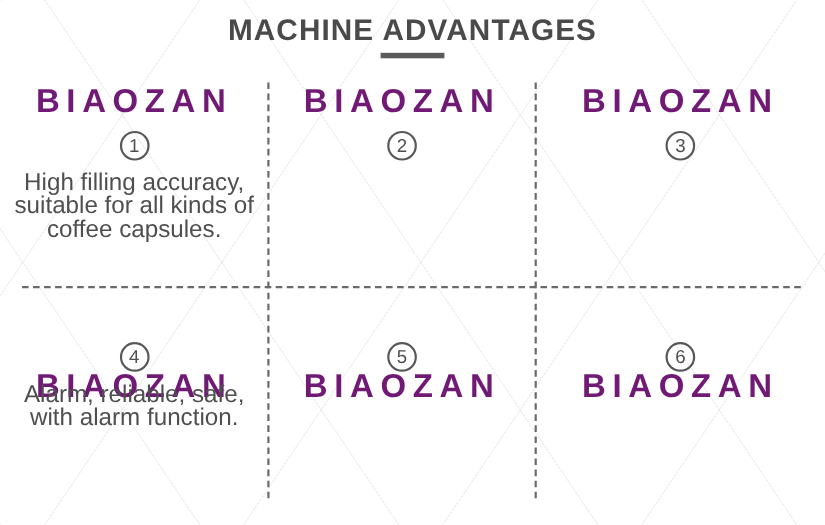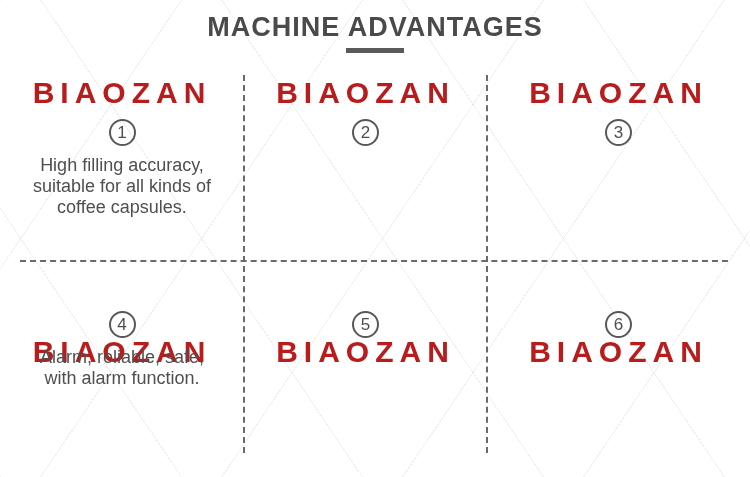--- a/index.html
+++ b/index.html
@@ -69,21 +69,21 @@
   .r1 { top: 70px; height: 190px; }
   
   .r2 { top: 261px; height: 216px; }
   .c1 { left: 0;     width: 244px; }
   .c2 { left: 244px; width: 243px; }
   .c3 { left: 487px; width: 263px; }
   .watermark {
     font-size: 30px;
     font-weight: 700;
     letter-spacing: 6px;
-    color: #b91c1c;
+    color: #701a75;
     white-space: nowrap;
     user-select: none;
   }
   .r1 .watermark { margin-top: 6px; }
   .r2 .watermark {
     position: absolute;
     top: 74px;
     left: 50%;
     transform: translateX(-50%);
     z-index: 0;
@@ -97,21 +97,21 @@
     align-items: center;
     justify-content: center;
     font-size: 17px;
     color: #4f4f4f;
     z-index: 1;
   }
   .r1 .num-circle { margin-top: 9px; }
   .r2 .num-circle { margin-top: 50px; }
   .adv-text {
     margin-top: 9px;
-    font-size: 18px;
+    font-size: 22px;
     line-height: 21px;
     color: #4f4f4f;
     text-align: center;
     white-space: pre-line;
     z-index: 1;
   }
 </style>
 </head>
 <body>
 

